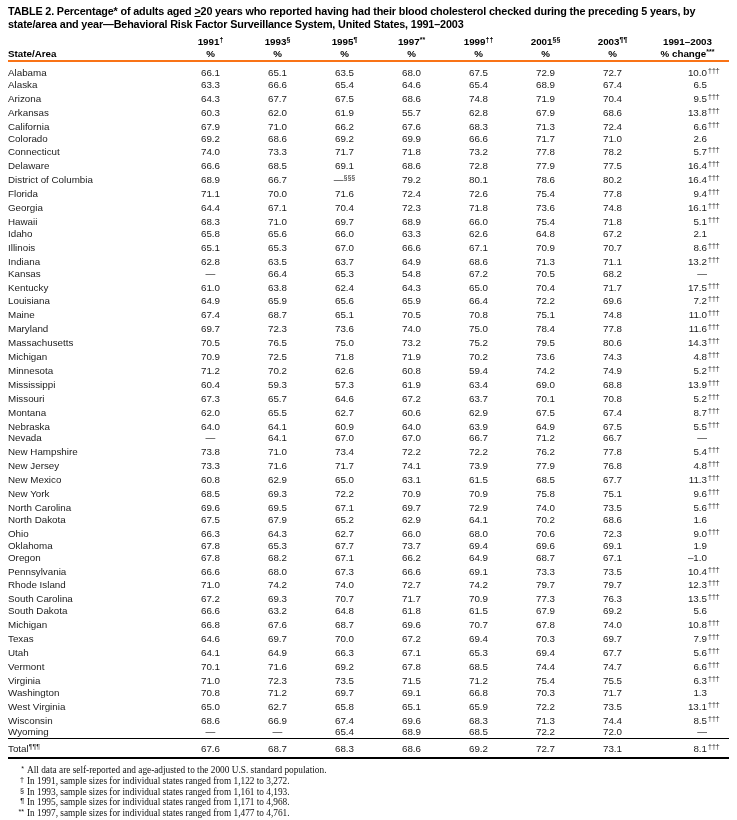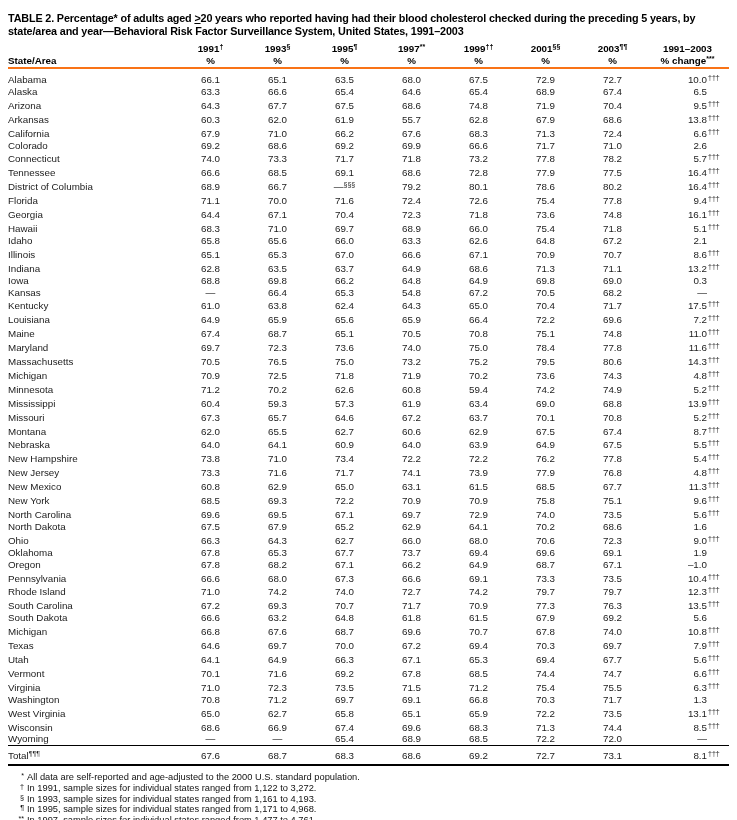--- a/index.html
+++ b/index.html
@@ -1,17 +1,17 @@
 <!DOCTYPE html>
 <html><head>
 <meta charset="utf-8">
 <style>
   html,body { margin:0; padding:0; background:#fff; }
   body { width:737px; height:820px; font-family:"Liberation Sans", sans-serif; color:#1b1b1b; }
-  .page { box-sizing:border-box; width:737px; height:820px; padding:12px 8px 0 8px; overflow:hidden; }
+  .page { box-sizing:border-box; width:737px; height:820px; padding:5px 8px 0 8px; overflow:hidden; }
 
   .title { font-weight:bold; font-size:10.8px; line-height:13px; letter-spacing:-0.15px; color:#000; }
   .geq { text-decoration:underline; }
 
   table.main { border-collapse:collapse; table-layout:fixed; width:721px; margin-top:5px; }
   col.c-state { width:169px; }
   col.c-year  { width:67px; }
   col.c-chg   { width:83px; }
 
   thead th { font-weight:bold; font-size:9.8px; padding:0; line-height:11.5px; color:#000; }
@@ -26,21 +26,21 @@
   td.num   { text-align:center; }
   td.chg   { text-align:right; }
   .chg-num { display:inline;margin-left:28px; }
   .chg-mark { display:inline-block; width:21px; text-align:left; font-size:7px; vertical-align:3px; padding-left:1px; }
   sup.cell-mark { font-size:7px; vertical-align:3px; line-height:0; }
   tr.total-row td { border-top:1px solid #000; border-bottom:2px solid #000; padding-top:2px; padding-bottom:2px; }
 
   .footnotes { margin-top:6px; font-size:9.3px; line-height:10.65px; color:#111; }
   .fn { display:flex; }
   .fn-marker { flex:none; width:16px; text-align:right; padding-right:3px; font-size:7.2px; position:relative; top:-1px; }
-  .fn-text { flex:1; white-space:nowrap; }
+  .fn-text { flex:1; white-space:nowrap;font-family:Liberation Serif, serif; }
 </style>
 </head>
 <body>
 
 <div class="page">
   <div class="title"><span>TABLE 2. Percentage* of adults aged </span><span class="geq">&gt;</span><span>20 years who reported having had their blood cholesterol checked during the preceding 5 years, by state/area and year—Behavioral Risk Factor Surveillance System, United States, 1991–2003</span></div>
 
   <table class="main">
     <colgroup>
         <col class="c-state">
@@ -149,21 +149,21 @@
           <td class="num">74.0</td>
           <td class="num">73.3</td>
           <td class="num">71.7</td>
           <td class="num">71.8</td>
           <td class="num">73.2</td>
           <td class="num">77.8</td>
           <td class="num">78.2</td>
           <td class="chg"><span class="chg-num">5.7</span><span class="chg-mark">†††</span></td>
         </tr>
         <tr>
-          <td class="state">Tennessee</td>
+          <td class="state">Delaware</td>
           <td class="num">66.6</td>
           <td class="num">68.5</td>
           <td class="num">69.1</td>
           <td class="num">68.6</td>
           <td class="num">72.8</td>
           <td class="num">77.9</td>
           <td class="num">77.5</td>
           <td class="chg"><span class="chg-num">16.4</span><span class="chg-mark">†††</span></td>
         </tr>
         <tr>
@@ -237,31 +237,20 @@
           <td class="num">62.8</td>
           <td class="num">63.5</td>
           <td class="num">63.7</td>
           <td class="num">64.9</td>
           <td class="num">68.6</td>
           <td class="num">71.3</td>
           <td class="num">71.1</td>
           <td class="chg"><span class="chg-num">13.2</span><span class="chg-mark">†††</span></td>
         </tr>
         <tr>
-          <td class="state">Iowa</td>
-          <td class="num">68.8</td>
-          <td class="num">69.8</td>
-          <td class="num">66.2</td>
-          <td class="num">64.8</td>
-          <td class="num">64.9</td>
-          <td class="num">69.8</td>
-          <td class="num">69.0</td>
-          <td class="chg"><span class="chg-num">0.3</span><span class="chg-mark"></span></td>
-        </tr>
-        <tr>
           <td class="state">Kansas</td>
           <td class="num">—</td>
           <td class="num">66.4</td>
           <td class="num">65.3</td>
           <td class="num">54.8</td>
           <td class="num">67.2</td>
           <td class="num">70.5</td>
           <td class="num">68.2</td>
           <td class="chg"><span class="chg-num">—</span><span class="chg-mark"></span></td>
         </tr>
@@ -378,20 +367,31 @@
         <tr>
           <td class="state">Nebraska</td>
           <td class="num">64.0</td>
           <td class="num">64.1</td>
           <td class="num">60.9</td>
           <td class="num">64.0</td>
           <td class="num">63.9</td>
           <td class="num">64.9</td>
           <td class="num">67.5</td>
           <td class="chg"><span class="chg-num">5.5</span><span class="chg-mark">†††</span></td>
+        </tr>
+        <tr>
+          <td class="state">Nevada</td>
+          <td class="num">—</td>
+          <td class="num">64.1</td>
+          <td class="num">67.0</td>
+          <td class="num">67.0</td>
+          <td class="num">66.7</td>
+          <td class="num">71.2</td>
+          <td class="num">66.7</td>
+          <td class="chg"><span class="chg-num">—</span><span class="chg-mark"></span></td>
         </tr>
         <tr>
           <td class="state">New Hampshire</td>
           <td class="num">73.8</td>
           <td class="num">71.0</td>
           <td class="num">73.4</td>
           <td class="num">72.2</td>
           <td class="num">72.2</td>
           <td class="num">76.2</td>
           <td class="num">77.8</td>

